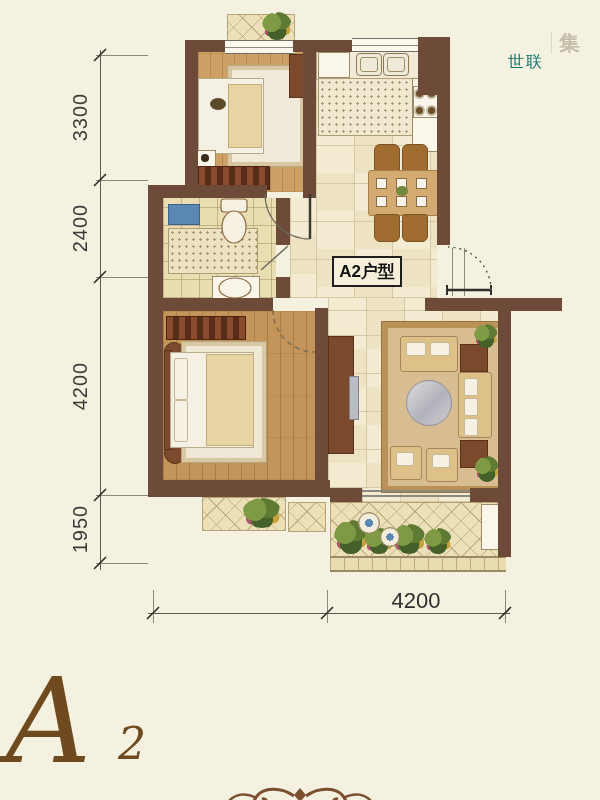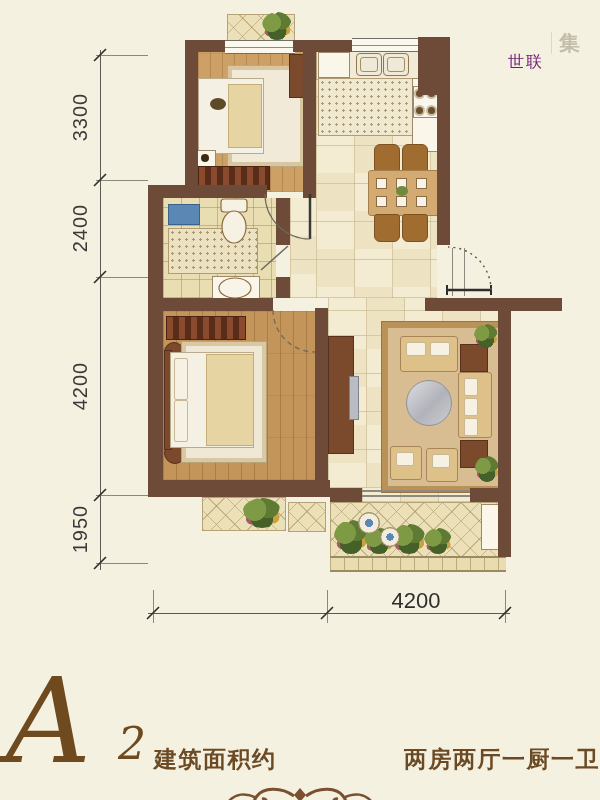--- a/index.html
+++ b/index.html
@@ -69,21 +69,21 @@
   .planbox{border:2px solid #1f1f1f;background:#f6f0da;display:flex;align-items:center;justify-content:center;
     font:bold 17px "Liberation Sans",sans-serif;color:#111;z-index:5;}
   .vdim{display:flex;align-items:center;justify-content:center;transform:rotate(-90deg);
     font:20px "Liberation Sans",sans-serif;color:#3a3a3a;letter-spacing:1px;z-index:5;}
   .hdim{text-align:center;font:22px "Liberation Sans",sans-serif;color:#2e2e2e;z-index:5;}
   .dimline{background:#5a5a52;z-index:4;}
   .witness{background:#8a887c;z-index:4;}
   .thinline{background:#8a8a80;z-index:3;}
   
   .wmark{display:flex;align-items:center;gap:7px;z-index:5;}
-  .wmark .w1{font:16px "Liberation Sans",sans-serif;color:#701a75;letter-spacing:2px;margin-top:40px;}
+  .wmark .w1{font:16px "Liberation Sans",sans-serif;color:#0f766e;letter-spacing:2px;margin-top:40px;}
   .wmark .sep{width:1px;height:22px;background:#dcd7c6;}
   .wmark .w2{font:bold 21px "Liberation Sans",sans-serif;color:#c3bdaa;}
   
   .t-letter{font:italic 118px "DejaVu Serif","Liberation Serif",serif;color:#6f4a1f;line-height:1;z-index:5;}
   .t-sub{font:italic 44px "DejaVu Serif","Liberation Serif",serif;color:#6f4a1f;line-height:1;z-index:5;}
   .t-prefix,.t-rooms{font:bold 23px "Liberation Serif","DejaVu Serif",serif;color:#6b4a24;letter-spacing:1.5px;z-index:5;}
   .t-area{font:900 56px "DejaVu Sans",sans-serif;color:#6b4423;letter-spacing:-2px;line-height:1;z-index:5;}
   .t-unit{font:bold 44px "Liberation Serif","DejaVu Serif",serif;color:#6b4423;line-height:1;z-index:5;}
   .t-unit sup{font-size:22px;}
   svg.overlay{position:absolute;left:0;top:0;z-index:4;pointer-events:none;}
@@ -213,20 +213,21 @@
   <div class="abs wall" style="left:437px;top:95px;width:13px;height:150px;"></div>
   <div class="abs wall" style="left:425px;top:298px;width:137px;height:13px;"></div>
   <div class="abs wall" style="left:498px;top:311px;width:13px;height:246px;"></div>
   <div class="abs wall" style="left:330px;top:488px;width:32px;height:14px;"></div>
   <div class="abs wall" style="left:470px;top:488px;width:40px;height:14px;"></div>
   <div class="abs wall" style="left:148px;top:480px;width:182px;height:17px;"></div>
 
   <div class="abs thinline" style="left:452px;top:248px;width:1px;height:48px;"></div>
   <div class="abs thinline" style="left:464px;top:248px;width:1px;height:48px;"></div>
 
+  <div class="abs planbox" style="left:332px;top:256px;width:66px;height:27px;">A2户型</div>
 
   <div class="abs dimline" style="left:100px;top:50px;width:1px;height:520px;"></div>
   <div class="abs witness" style="left:96px;top:55px;width:52px;height:1px;"></div>
   <div class="abs witness" style="left:96px;top:180px;width:52px;height:1px;"></div>
   <div class="abs witness" style="left:96px;top:277px;width:52px;height:1px;"></div>
   <div class="abs witness" style="left:96px;top:495px;width:52px;height:1px;"></div>
   <div class="abs witness" style="left:96px;top:563px;width:52px;height:1px;"></div>
   <div class="abs vdim" style="left:45px;top:106px;width:70px;height:22px;">3300</div>
   <div class="abs vdim" style="left:45px;top:217px;width:70px;height:22px;">2400</div>
   <div class="abs vdim" style="left:45px;top:375px;width:70px;height:22px;">4200</div>
@@ -266,16 +267,14 @@
       <path d="M75 0 L81 7 L75 14 L69 7 Z" fill="#7a5030"></path>
       <path d="M69 8 C55 -2 38 0 32 8 C26 15 32 22 39 19 C44 16 42 10 37 11" fill="none" stroke="#7a5030" stroke-width="3"></path>
       <path d="M81 8 C95 -2 112 0 118 8 C124 15 118 22 111 19 C106 16 108 10 113 11" fill="none" stroke="#7a5030" stroke-width="3"></path>
       <path d="M32 10 C20 4 10 6 4 13" fill="none" stroke="#7a5030" stroke-width="2.5"></path>
       <path d="M118 10 C130 4 140 6 146 13" fill="none" stroke="#7a5030" stroke-width="2.5"></path>
     </g>
   </svg>
 
   <div class="abs t-letter" style="left:6px;top:662px;">A</div>
   <div class="abs t-sub" style="left:118px;top:722px;">2</div>
-  <div class="abs t-prefix" style="left:154px;top:744px;">建筑面积约</div>
-  <div class="abs t-rooms" style="left:404px;top:744px;">两房两厅一厨一卫</div>
 
 </div>
 
 </body></html>

